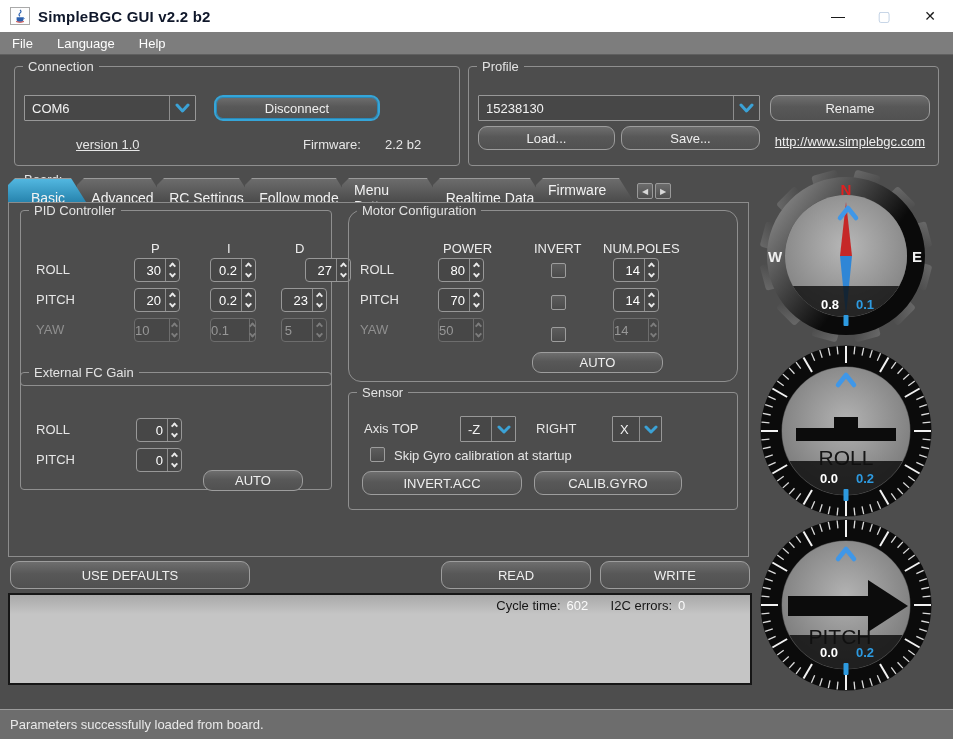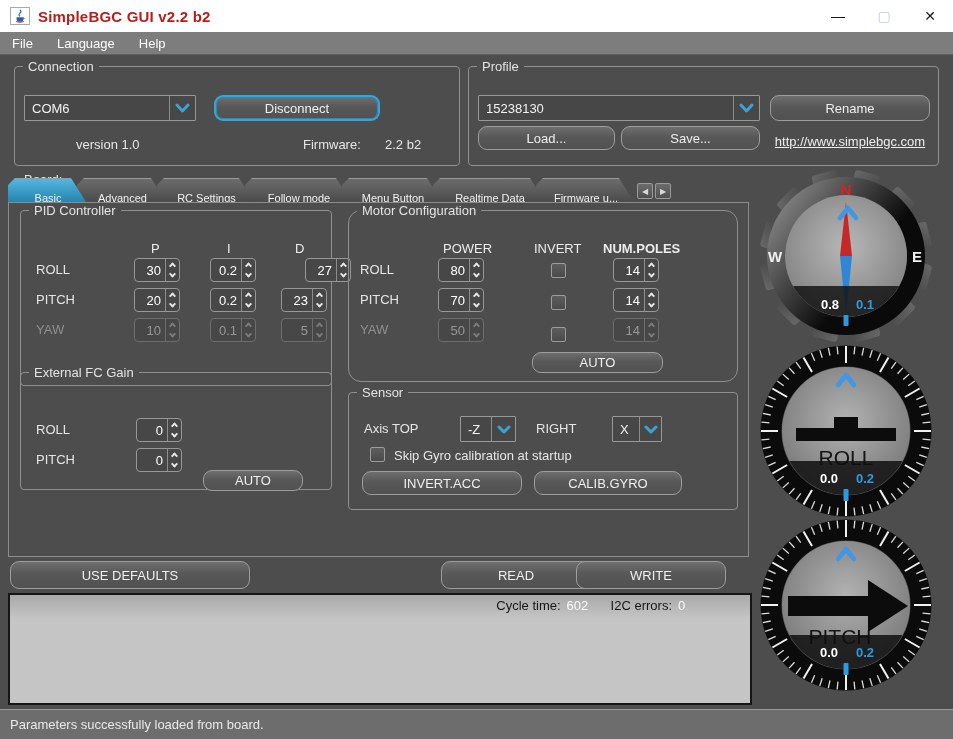--- a/index.html
+++ b/index.html
@@ -3,21 +3,21 @@
 <meta charset="utf-8">
 <style>
   * { margin:0; padding:0; box-sizing:border-box; }
   html,body { width:953px; height:739px; }
   body { font-family:"Liberation Sans", sans-serif; background:#4d4d4d; overflow:hidden; }
   #app { position:relative; width:953px; height:739px; background:#4d4d4d; }
 
   
   .titlebar { position:absolute; left:0; top:0; width:953px; height:32px; background:#ffffff; display:flex; align-items:center; }
   .java-icon { width:20px; height:18px; margin-left:10px; border:1px solid #a9a9a9; background:#fdfdfd; display:flex; align-items:center; justify-content:center; }
-  .title-text { margin-left:8px; font-size:15px; color:#b91c1c; font-weight:700; letter-spacing:.2px; }
+  .title-text { margin-left:8px; font-size:15px; color:#0f172a; font-weight:700; letter-spacing:.2px; }
   .win-controls { margin-left:auto; display:flex; height:32px; }
   .win-btn { width:46px; height:32px; display:flex; align-items:center; justify-content:center; font-size:14px; color:#1a1a1a; cursor:default; }
   .win-btn.max { color:#b9cbe0; }
 
   
   .menubar { position:absolute; left:0; top:32px; width:953px; height:23px; background:#7d7d7d; display:flex; align-items:center; border-bottom:1px solid #5f5f5f; }
   .menu-item { color:#fdfdfd; font-size:13px; padding:0 12px; height:23px; display:flex; align-items:center; }
 
   
   .group { position:absolute; border:1px solid #8f8f8f; border-radius:4px; }
@@ -37,38 +37,38 @@
   .combo-arrow { width:26px; border-left:1px solid #8d8d8d; display:flex; align-items:center; justify-content:center; }
 
   
   .spin { position:absolute; width:46px; height:24px; background:#474747; border:1px solid #989898; border-radius:4px; display:flex; align-items:stretch; }
   .spin-val { flex:1; color:#ffffff; font-size:13px; display:flex; align-items:center; justify-content:flex-end; padding-right:4px; }
   .spin-btns { width:14px; border-left:1px solid #8d8d8d; display:flex; flex-direction:column; }
   .spin-up,.spin-dn { flex:1; display:flex; align-items:center; justify-content:center; }
   .chev { width:5px; height:5px; border-left:2px solid #e9e9e9; border-top:2px solid #e9e9e9; }
   .chev.up { transform:rotate(45deg) translate(1px,1px); }
   .chev.dn { transform:rotate(225deg) translate(1px,1px); }
-  .spin.disabled { border-color:#6d6d6d; }
+  .spin.disabled { border-color:#6d6d6d;gap:16px; }
   .spin.disabled .spin-val { color:#979797; }
   .spin.disabled .spin-btns { border-left-color:#6d6d6d; }
   .spin.disabled .chev { border-color:#7d7d7d; }
 
   
   .checkbox { position:absolute; width:15px; height:15px; background:linear-gradient(#5d5d5d,#4b4b4b); border:1px solid #9d9d9d; border-radius:2px; }
 
   
   .tabbar { position:absolute; left:8px; top:178px; width:742px; height:24px; display:flex; align-items:flex-end; }
-  .tab { height:24px; display:flex; align-items:center; justify-content:center; font-size:11px; color:#f2f2f2; background:linear-gradient(#6c6c6c,#4b4b4b); padding:14px 10px 0 12px; margin-right:-9px; clip-path:polygon(0 100%, 0 7px, 7px 0, calc(100% - 15px) 0, 100% 100%); border-top:1px solid #9a9a9a; }
+  .tab { height:24px; display:flex; align-items:center; justify-content:center; font-size:14px; color:#f2f2f2; background:linear-gradient(#6c6c6c,#4b4b4b); padding:14px 10px 0 12px; margin-right:-9px; clip-path:polygon(0 100%, 0 7px, 7px 0, calc(100% - 15px) 0, 100% 100%); border-top:1px solid #9a9a9a; }
   .tab.selected { background:linear-gradient(#52b7e0,#2784ae); z-index:5; }
   .tab-scroll { width:16px; height:16px; margin:0 0 3px 12px; background:linear-gradient(#6c6c6c,#4f4f4f); border:1px solid #9a9a9a; border-radius:2px; display:flex; align-items:center; justify-content:center; font-size:8px; color:#d8d8d8; }
   .tab-scroll + .tab-scroll { margin-left:2px; }
   .tabpanel { position:absolute; left:8px; top:202px; width:741px; height:355px; border:1px solid #8c8c8c; }
 
   
-  .console { position:absolute; left:8px; top:593px; width:744px; height:112px; background:linear-gradient(#a9a9a9,#c5c5c5 22%); border:2px solid #161616; }
+  .console { position:absolute; left:8px; top:593px; width:744px; height:92px; background:linear-gradient(#a9a9a9,#c5c5c5 22%); border:2px solid #161616; }
   .telemetry { position:absolute; right:44px; top:3px; font-size:13px; display:flex; gap:6px; align-items:center; }
   .telemetry .t-lbl { color:#161616; }
   .telemetry .t-val { color:#fbfbfb; min-width:28px; }
   .statusbar { position:absolute; left:0; top:709px; width:953px; height:30px; background:#6d6d6d; border-top:1px solid #9b9b9b; display:flex; align-items:center; }
   .status-text { margin-left:10px; font-size:13px; color:#e9e9e9; }
 
   .link { position:absolute; font-size:13px; color:#eeeeee; text-decoration:underline; text-align:center; }
 
   .gauge { position:absolute; }
 </style>
@@ -106,21 +106,21 @@
   <div class="combo" style="left:24px; top:95px; width:172px;">
     <span class="combo-val">COM6</span>
     <span class="combo-arrow">
       <svg width="15" height="10" viewBox="0 0 15 10">
           <polyline points="2,2 7.5,8 13,2" fill="none" stroke="#3ba2d6" stroke-width="3" stroke-linecap="round" stroke-linejoin="round"></polyline>
         </svg>
     </span>
   </div>
   <div class="btn focus-blue" style="left:214px; top:95px; width:166px; height:26px;">Disconnect</div>
   <span class="lbl" style="left:24px; top:137px;margin-top:35px;">Board:</span>
-  <span class="lbl" style="left:76px; top:137px;">version 1.0</span>
+  <span class="lbl" style="left:76px; top:137px;text-decoration:underline;">version 1.0</span>
   <span class="lbl" style="left:303px; top:137px;">Firmware:</span>
   <span class="lbl" style="left:385px; top:137px;">2.2 b2</span>
 
   <div class="group" style="left:468px; top:66px; width:471px; height:100px;">
     <span class="legend">Profile</span>
   </div>
   <div class="combo" style="left:478px; top:95px; width:282px;">
     <span class="combo-val">15238130</span>
     <span class="combo-arrow">
       <svg width="15" height="10" viewBox="0 0 15 10">
@@ -256,21 +256,21 @@
           <i class="chev dn"></i>
         </span>
       </span>
   </div>
 
   <div class="group" style="left:348px; top:210px; width:390px; height:172px;border-radius:13px;">
     <span class="legend">Motor Configuration</span>
   </div>
   <span class="hdr" style="left:443px; top:241px;">POWER</span>
   <span class="hdr" style="left:534px; top:241px;">INVERT</span>
-  <span class="hdr" style="left:603px; top:241px;font-weight:bold;">NUM.POLES</span>
+  <span class="hdr" style="left:603px; top:241px;">NUM.POLES</span>
 
   <span class="lbl" style="left:360px; top:262px;">ROLL</span>
   <div class="spin" style="left:438px; top:258px;">
     <span class="spin-val">80</span>
     <span class="spin-btns">
         <span class="spin-up">
           <i class="chev up"></i>
         </span>
         <span class="spin-dn">
           <i class="chev dn"></i>
@@ -391,21 +391,21 @@
         </svg>
     </span>
   </div>
   <div class="checkbox" style="left:370px; top:447px;"></div>
   <span class="lbl" style="left:394px; top:448px;">Skip Gyro calibration at startup</span>
   <div class="btn" style="left:362px; top:471px; width:160px; height:24px;">INVERT.ACC</div>
   <div class="btn" style="left:534px; top:471px; width:148px; height:24px;">CALIB.GYRO</div>
 
   <div class="btn" style="left:10px; top:561px; width:240px; height:28px;">USE DEFAULTS</div>
   <div class="btn" style="left:441px; top:561px; width:150px; height:28px;">READ</div>
-  <div class="btn" style="left:576px; top:561px; width:150px; height:28px;">WRITE</div>
+  <div class="btn" style="left:600px; top:561px; width:150px; height:28px;">WRITE</div>
 
   <div class="console">
     <div class="telemetry">
       <span class="t-lbl">Cycle time:</span>
       <span class="t-val">602</span>
       <span class="t-lbl" style="margin-left:10px;">I2C errors:</span>
       <span class="t-val">0</span>
     </div>
   </div>
 

